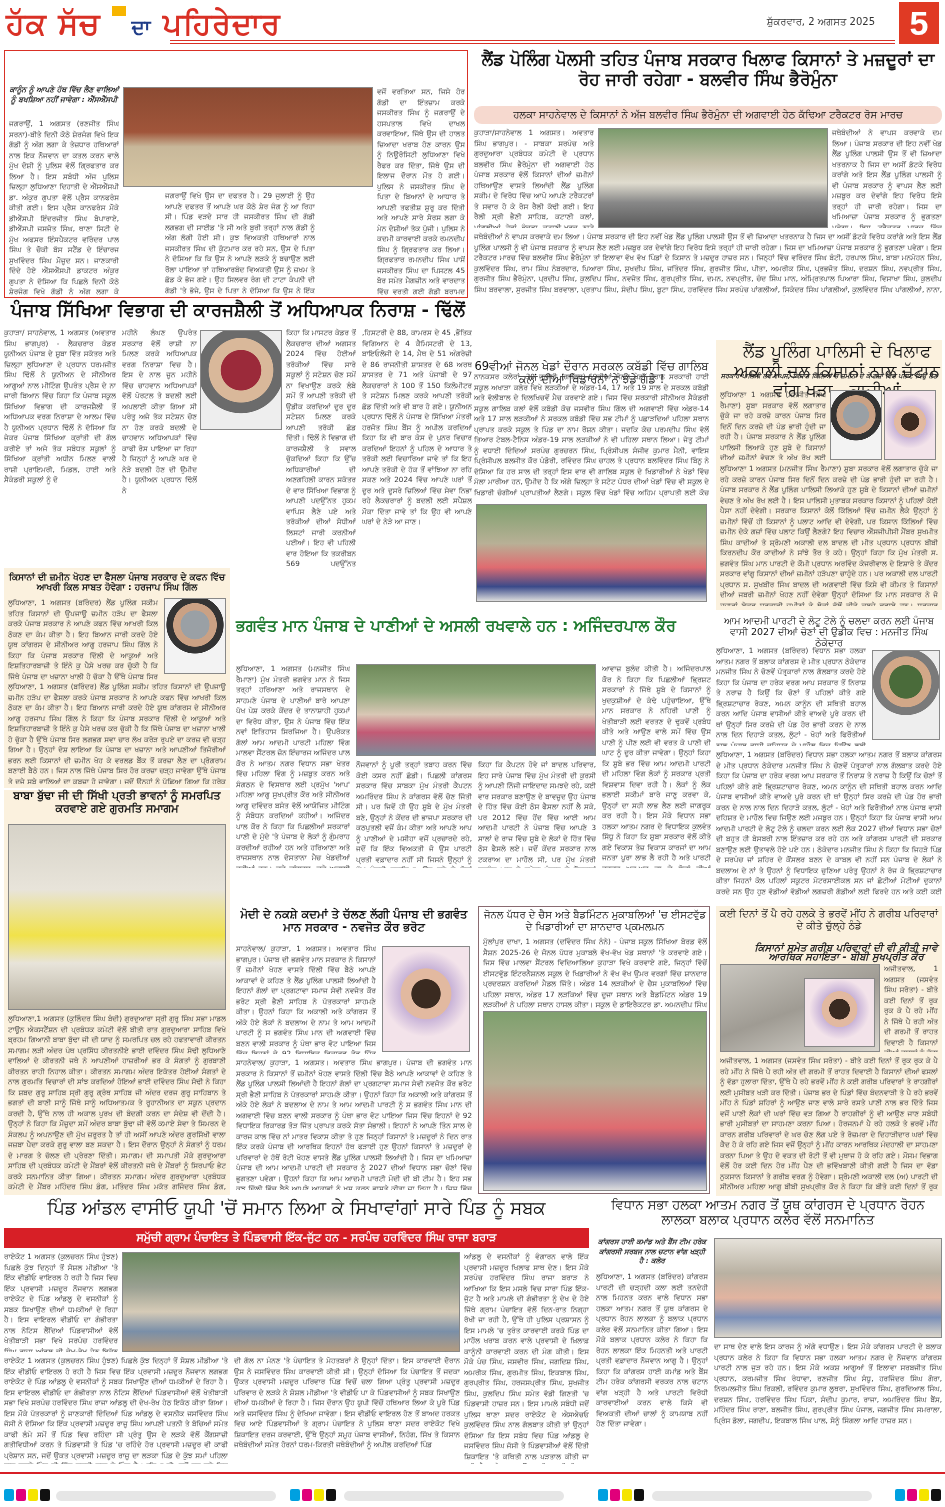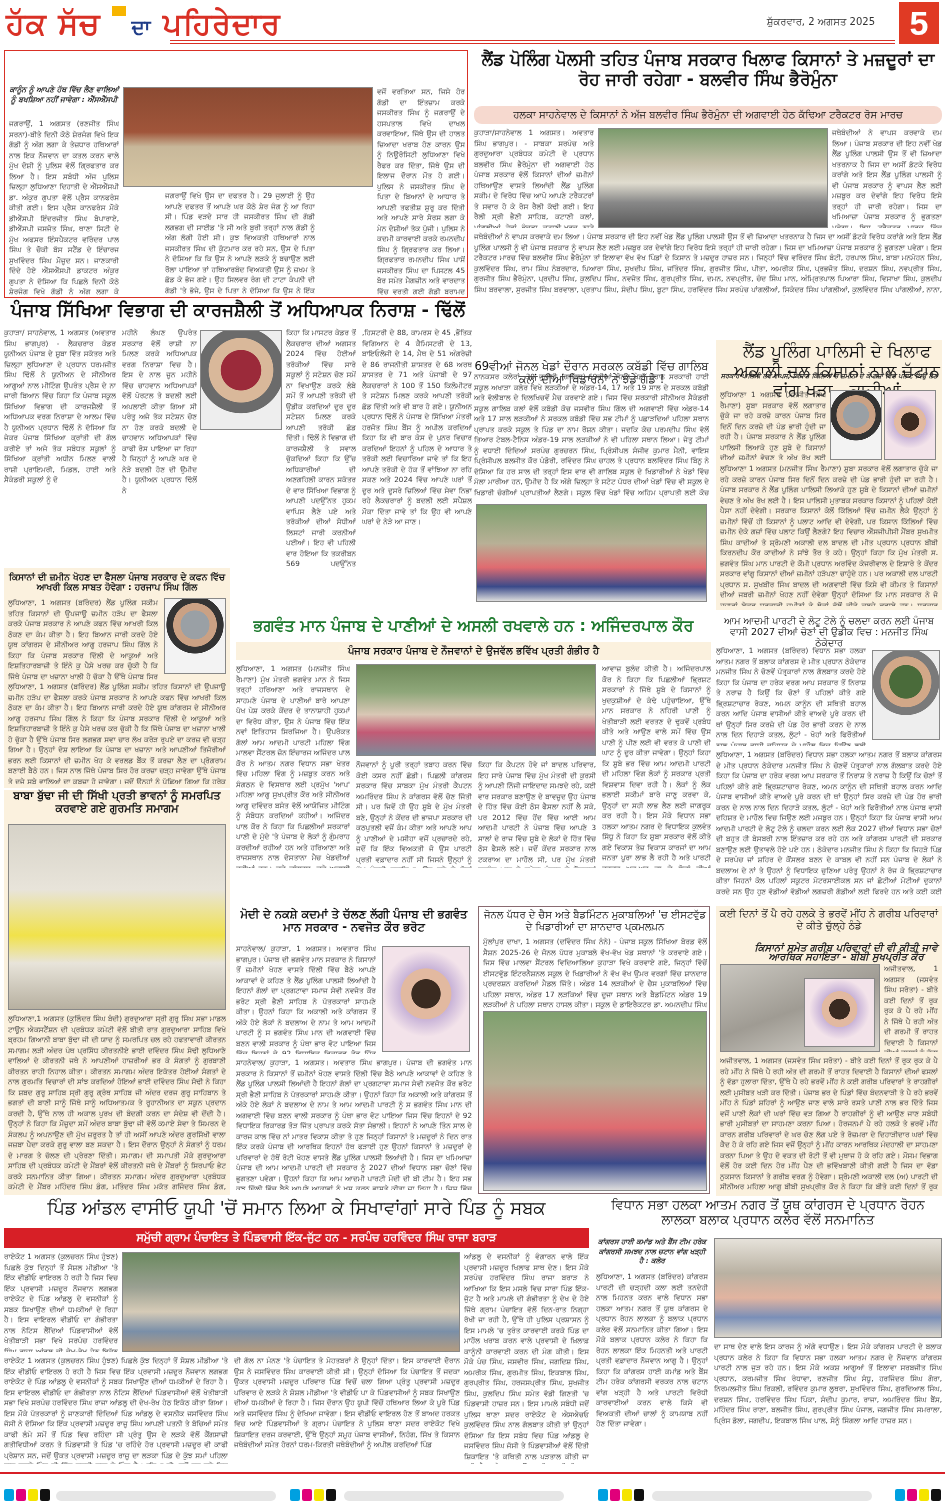--- a/index.html
+++ b/index.html
@@ -99,22 +99,21 @@
   <div class="body-text" style="position:absolute; left:4px; top:114px; width:218px; height:102px;">ਲੁਧਿਆਣਾ, 1 ਅਗਸਤ (ਬਰਿੰਦਰ) ਲੈਂਡ ਪੂਲਿੰਗ ਸਕੀਮ ਤਹਿਤ ਕਿਸਾਨਾਂ ਦੀ ਉਪਜਾਊ ਜ਼ਮੀਨ ਹੜੱਪ ਦਾ ਫੈਸਲਾ ਕਰਕੇ ਪੰਜਾਬ ਸਰਕਾਰ ਨੇ ਆਪਣੇ ਕਫਨ ਵਿੱਚ ਆਖਰੀ ਕਿਲ ਠੋਕਣ ਦਾ ਕੰਮ ਕੀਤਾ ਹੈ। ਇਹ ਬਿਆਨ ਜਾਰੀ ਕਰਦੇ ਹੋਏ ਯੂਥ ਕਾਂਗਰਸ ਦੇ ਸੀਨੀਅਰ ਆਗੂ ਹਰਜਾਪ ਸਿੰਘ ਗਿੱਲ ਨੇ ਕਿਹਾ ਕਿ ਪੰਜਾਬ ਸਰਕਾਰ ਦਿੱਲੀ ਦੇ ਆਕੂਆਂ ਅਤੇ ਇਸ਼ਤਿਹਾਰਬਾਜ਼ੀ ਤੇ ਇੰਨੇ ਕੁ ਪੈਸੇ ਖਰਚ ਕਰ ਚੁੱਕੀ ਹੈ ਕਿ ਜਿੱਥੇ ਪੰਜਾਬ ਦਾ ਖਜ਼ਾਨਾ ਖਾਲੀ ਹੋ ਚੁੱਕਾ ਹੈ ਉੱਥੇ ਪੰਜਾਬ ਸਿਰ ਲਗਭਗ ਸਵਾ ਚਾਰ ਲੱਖ ਕਰੋੜ ਰੁਪਏ ਦਾ ਕਰਜ਼ ਵੀ ਚੜ੍ਹ ਗਿਆ ਹੈ। ਉਨ੍ਹਾਂ ਦੋਸ਼ ਲਾਇਆ ਕਿ ਪੰਜਾਬ ਦਾ ਖਜ਼ਾਨਾ ਅਤੇ ਆਪਣੀਆਂ ਤਿਜੋਰੀਆਂ ਭਰਨ ਲਈ ਕਿਸਾਨਾਂ ਦੀ ਜ਼ਮੀਨ ਖੋਹ ਕੇ ਵਰਲਡ ਬੈਂਕ ਤੋਂ ਕਰਜ਼ਾ ਲੈਣ ਦਾ ਪ੍ਰੋਗਰਾਮ ਬਣਾਈ ਬੈਠੇ ਹਨ। ਜਿਸ ਨਾਲ ਜਿੱਥੇ ਪੰਜਾਬ ਸਿਰ ਹੋਰ ਕਰਜ਼ਾ ਚੜ੍ਹ ਜਾਵੇਗਾ ਉੱਥੇ ਪੰਜਾਬ ਤੇ ਦੂਜੇ ਸੂਬੇ ਵਾਲਿਆਂ ਦਾ ਕਬਜ਼ਾ ਹੋ ਜਾਵੇਗਾ। ਜਦੋਂ ਉਨ੍ਹਾਂ ਨੂੰ ਪੁੱਛਿਆ ਗਿਆ ਕਿ ਹਰੇਕ ਕਿਲੇ ਮਗਰ 1000 ਗਜ਼ ਦਾ ਰਿਹਾਇਸ਼ੀ ਪਲਾਟ ਅਤੇ 200 ਗਜ਼ ਦਾ ਵਪਾਰਕ ਪਲਾਟ ਦਿੱਤਾ ਜਾ ਰਿਹਾ ਹੈ ਤਾਂ ਉਨ੍ਹਾਂ ਕਿਹਾ ਕਿ ਪਿੰਡਾਂ ਵਿਚ ਕਿਸਾਨਾਂ ਦੀਆਂ ਕਿਲੇ ਦੇ ਕਿੰਨੇ ਵਿਚ ਕੋਠੀਆਂ ਹਨ ਜਿਸ ਵਿਚ ਉਨ੍ਹਾਂ ਨੇ ਕਿਸਾਨੀ ਦਾ ਸੰਦ ਵੀ ਰੱਖਿਆ ਹੋਇਆ ਹੈ ਉਸ ਦਾ ਕੀ ਕਟਾਲਾ ਨਾਲ ਕਿਵੇਂ ਸਰੇਗਾ। ਹਰਜਾਪ ਸਿੰਘ ਗਿੱਲ ਨੇ ਹੋਰ ਕਿਹਾ ਕਿ ਜੇਕਰ ਕਿਸਾਨਾਂ ਤੋਂ ਖੇਤੀ ਦਾ ਰੁਜ਼ਗਾਰ ਹੀ ਖੋਹ ਲਿਆ ਤਾਂ ਫਿਰ ਕਿਸਾਨ ਕਰੇਗਾ ਕੀ? ਉਨ੍ਹਾਂ ਪੰਜਾਬ ਸਰਕਾਰ ਨੂੰ ਚੇਤਾਵਨੀ ਦਿੰਦੇ ਹੋਏ ਕਿਹਾ ਕਿ ਕਿਸਾਨ ਆਪਣੀ ਇਕ ਇੰਚ ਜ਼ਮੀਨ ਲਈ ਮਰਨ ਮਾਰਨ ਨੂੰ ਤਿਆਰ ਹੋ ਜਾਂਦਾ ਹੈ, ਇਸ ਲਈ ਕਿਸਾਨ ਦੀ ਜ਼ਮੀਨ ਵਿੱਚ ਸਿਰ ਸਮਝ ਕੇ ਪੈਰ ਪਾਇਓ। ਉਨ੍ਹਾਂ ਕਿਹਾ ਕਿ ਕਿਸਾਨਾਂ ਨੇ ਤਾਂ ਕੇਂਦਰ ਸਰਕਾਰ ਨੂੰ ਗੋਡੇ ਟੇਕਣ ਲਈ ਮਜਬੂਰ ਕਰ ਦਿੱਤਾ ਸੀ, ਸੂਬਾ ਸਰਕਾਰ ਤਾਂ ਚੀਜ਼ ਹੀ ਕੀ ਹੈ।</div>
 </div>
 
 <div class="abs cream" style="left:4px; top:790px; width:226px; height:405px;">
   <div class="h-black" style="position:absolute; left:2px; top:0; width:222px; font-size:11px; text-align:center;">ਬਾਬਾ ਬੁੱਢਾ ਜੀ ਦੀ ਸਿੱਖੀ ਪ੍ਰਤੀ ਭਾਵਨਾਂ ਨੂੰ ਸਮਰਪਿਤ ਕਰਵਾਏ ਗਏ ਗੁਰਮਤਿ ਸਮਾਗਮ</div>
   <div class="photo photo-gurmat" style="position:absolute; left:4px; top:34px; width:218px; height:186px;"></div>
   <div class="body-text" style="position:absolute; left:4px; top:224px; width:218px; height:178px;">ਲੁਧਿਆਣਾ,1 ਅਗਸਤ (ਕੁਲਿੰਦਰ ਸਿੰਘ ਬੰਦੀ) ਗੁਰਦੁਆਰਾ ਸ੍ਰੀ ਗੁਰੂ ਸਿੰਘ ਸਭਾ ਮਾਡਲ ਟਾਊਨ ਐਕਸਟੈਂਸ਼ਨ ਦੀ ਪ੍ਰਬੰਧਕ ਕਮੇਟੀ ਵੱਲੋਂ ਬੀਤੀ ਰਾਤ ਗੁਰਦੁਆਰਾ ਸਾਹਿਬ ਵਿਖੇ ਬ੍ਰਹਮ ਗਿਆਨੀ ਬਾਬਾ ਬੁੱਢਾ ਜੀ ਦੀ ਯਾਦ ਨੂੰ ਸਮਰਪਿਤ ਚਲ ਰਹੇ ਹਫਤਾਵਾਰੀ ਕੀਰਤਨ ਸਮਾਗਮ ਲੜੀ ਅੰਦਰ ਪੰਥ ਪ੍ਰਸਿੱਧ ਕੀਰਤਨੀਏ ਭਾਈ ਦਵਿੰਦਰ ਸਿੰਘ ਸੋਢੀ ਲੁਧਿਆਣੇ ਵਾਲਿਆਂ ਦੇ ਕੀਰਤਨੀ ਜਥੇ ਨੇ ਆਪਣੀਆਂ ਹਾਜ਼ਰੀਆਂ ਭਰ ਕੇ ਸੰਗਤਾਂ ਨੂੰ ਗੁਰਬਾਣੀ ਕੀਰਤਨ ਰਾਹੀ ਨਿਹਾਲ ਕੀਤਾ। ਕੀਰਤਨ ਸਮਾਗਮ ਅੰਦਰ ਇਕੱਤਰ ਹੋਈਆਂ ਸੰਗਤਾਂ ਦੇ ਨਾਲ ਗੁਰਮਤਿ ਵਿਚਾਰਾਂ ਦੀ ਸਾਂਝ ਕਰਦਿਆਂ ਹੋਇਆਂ ਭਾਈ ਦਵਿੰਦਰ ਸਿੰਘ ਸੋਢੀ ਨੇ ਕਿਹਾ ਕਿ ਸ਼ਬਦ ਗੁਰੂ ਸਾਹਿਬ ਸ੍ਰੀ ਗੁਰੂ ਗ੍ਰੰਥ ਸਾਹਿਬ ਜੀ ਅੰਦਰ ਦਰਜ ਗੁਰੂ ਸਾਹਿਬਾਨ ਤੇ ਭਗਤਾਂ ਦੀ ਬਾਣੀ ਸਾਨੂੰ ਜਿੱਥੇ ਸਾਨੂੰ ਅਧਿਆਤਮਕ ਤੇ ਰੂਹਾਨੀਅਤ ਦਾ ਸਕੂਨ ਪ੍ਰਦਾਨ ਕਰਦੀ ਹੈ, ਉੱਥੇ ਨਾਲ ਹੀ ਅਕਾਲ ਪੁਰਖ ਦੀ ਬੰਦਗੀ ਕਰਨ ਦਾ ਸੰਦੇਸ਼ ਵੀ ਦੇਂਦੀ ਹੈ। ਉਨ੍ਹਾਂ ਨੇ ਕਿਹਾ ਕਿ ਮੌਜੂਦਾ ਸਮੇਂ ਅੰਦਰ ਬਾਬਾ ਬੁੱਢਾ ਜੀ ਵੱਲੋਂ ਕਮਾਏ ਸੇਵਾ ਤੇ ਸਿਮਰਨ ਦੇ ਸੰਕਲਪ ਨੂੰ ਅਪਨਾਉਣ ਦੀ ਮੁੱਖ ਜ਼ਰੂਰਤ ਹੈ ਤਾਂ ਹੀ ਅਸੀਂ ਆਪਣੇ ਅੰਦਰ ਗੁਰਸਿੱਖੀ ਵਾਲਾ ਜਜ਼ਬਾ ਪੈਦਾ ਕਰਕੇ ਗੁਰੂ ਵਾਲਾ ਬਣ ਸਕਦਾ ਹੈ। ਇਸ ਦੌਰਾਨ ਉਨ੍ਹਾਂ ਨੇ ਸੰਗਤਾਂ ਨੂੰ ਧਰਮ ਦੇ ਮਾਰਗ ਤੇ ਚੱਲਣ ਦੀ ਪ੍ਰੇਰਣਾ ਦਿੱਤੀ। ਸਮਾਗਮ ਦੀ ਸਮਾਪਤੀ ਮੌਕੇ ਗੁਰਦੁਆਰਾ ਸਾਹਿਬ ਦੀ ਪ੍ਰਬੰਧਕ ਕਮੇਟੀ ਦੇ ਮੈਂਬਰਾਂ ਵੱਲੋਂ ਕੀਰਤਨੀ ਜਥੇ ਦੇ ਮੈਂਬਰਾਂ ਨੂੰ ਸਿਰਪਾਓ ਭੇਟ ਕਰਕੇ ਸਨਮਾਨਿਤ ਕੀਤਾ ਗਿਆ। ਕੀਰਤਨ ਸਮਾਗਮ ਅੰਦਰ ਗੁਰਦੁਆਰਾ ਪ੍ਰਬੰਧਕ ਕਮੇਟੀ ਦੇ ਮੈਂਬਰ ਮਹਿੰਦਰ ਸਿੰਘ ਡੰਗ, ਮਤਿੰਦਰ ਸਿੰਘ ਮਕੱਤ ਗਜਿੰਦਰ ਸਿੰਘ ਡੰਗ, ਬਲਬੀਰ ਸਿੰਘ ਭਾਟੀਆ, ਹਰਪਾਲ ਸਿੰਘ ਖਾਲਸਾ, ਹਰਮੀਤ ਸਿੰਘ ਡੰਗ, ਕੁਲਦੀਪ ਸਿੰਘ ਡੀਮਾਣਟੇ, ਨਰਿੰਦਰਪਾਲ ਸਿੰਘ ਕਧੂਰੀਆ, ਕੁਲਵਿੰਦਰ ਸਿੰਘ ਕੱਕਰੀ, ਭੁਪਿੰਦਰ ਸਿੰਘ ਜੁਨੇਜਾ, ਹਰਿੰਦਰਪਾਲ ਸਿੰਘ ਕੁਟੀਆਲੀ, ਅਵਤਾਰ ਸਿੰਘ ਬੀ.ਕੇ, ਅਵਤਾਰ ਸਿੰਘ ਮਿੱਡਾ, ਮਨਮੋਹਨ ਸਿੰਘ ਵਿਰਕ ਤੌਰ ਹਾਜ਼ਰ ਸਨ।</div>
 </div>
 
 <div class="abs" style="left:236px; top:616px; width:475px; height:255px;">
-  <div class="h-green" style="position:absolute; left:0; top:0; width:475px; font-size:16px; text-align:center;">ਭਗਵੰਤ ਮਾਨ ਪੰਜਾਬ ਦੇ ਪਾਣੀਆਂ ਦੇ ਅਸਲੀ ਰਖਵਾਲੇ ਹਨ : ਅਜਿੰਦਰਪਾਲ ਕੌਰ</div>
-  <div style="position:absolute; left:0; top:26px; width:475px; height:18px; background:#fbf1de; font-size:10px; text-align:center; line-height:18px; font-weight:bold; color:#111;">ਪੰਜਾਬ ਸਰਕਾਰ ਪੰਜਾਬ ਦੇ ਨੌਜਵਾਨਾਂ ਦੇ ਉਜਵੱਲ ਭਵਿੱਖ ਪ੍ਰਤੀ ਗੰਭੀਰ ਹੈ</div>
+  <div class="h-green" style="position:absolute; left:0; top:0; width:475px; font-size:16px; text-align:left;">ਭਗਵੰਤ ਮਾਨ ਪੰਜਾਬ ਦੇ ਪਾਣੀਆਂ ਦੇ ਅਸਲੀ ਰਖਵਾਲੇ ਹਨ : ਅਜਿੰਦਰਪਾਲ ਕੌਰ</div>
   <div class="body-text" style="position:absolute; left:0; top:48px; width:114px; height:204px;">ਲੁਧਿਆਣਾ, 1 ਅਗਸਤ (ਮਨਜੀਤ ਸਿੰਘ ਰੈਮਾਣਾ) ਮੁੱਖ ਮੰਤਰੀ ਭਗਵੰਤ ਮਾਨ ਨੇ ਜਿਸ ਤਰ੍ਹਾਂ ਹਰਿਆਣਾ ਅਤੇ ਰਾਜਸਥਾਨ ਦੇ ਸਾਹਮਣੇ ਪੰਜਾਬ ਦੇ ਪਾਣੀਆਂ ਬਾਰੇ ਆਪਣਾ ਪੱਖ ਪੇਸ਼ ਕਰਕੇ ਕੇਂਦਰ ਦੇ ਤਾਨਾਸ਼ਾਹੀ ਹੁਕਮਾਂ ਦਾ ਵਿਰੋਧ ਕੀਤਾ, ਉਸ ਨੇ ਪੰਜਾਬ ਵਿੱਚ ਇੱਕ ਨਵਾਂ ਇਤਿਹਾਸ ਸਿਰਜਿਆ ਹੈ। ਉਪਰੋਕਤ ਗੱਲਾਂ ਆਮ ਆਦਮੀ ਪਾਰਟੀ ਮਹਿਲਾ ਵਿੰਗ ਮਾਲਵਾ ਸੈਂਟਰਲ ਜ਼ੋਨ ਇੰਚਾਰਜ ਅਜਿੰਦਰ ਪਾਲ ਕੌਰ ਨੇ ਆਤਮ ਨਗਰ ਵਿਧਾਨ ਸਭਾ ਖੇਤਰ ਵਿੱਚ ਮਹਿਲਾ ਵਿੰਗ ਨੂੰ ਮਜ਼ਬੂਤ ਕਰਨ ਅਤੇ ਸੰਗਠਨ ਦੇ ਵਿਸਥਾਰ ਲਈ ਪ੍ਰਮੁੱਖ 'ਆਪ' ਮਹਿਲਾ ਆਗੂ ਸੁਖਪ੍ਰੀਤ ਕੌਰ ਅਤੇ ਸੀਨੀਅਰ ਆਗੂ ਦਵਿੰਦਰ ਬਸੰਤ ਵੱਲੋਂ ਆਯੋਜਿਤ ਮੀਟਿੰਗ ਨੂੰ ਸੰਬੋਧਨ ਕਰਦਿਆਂ ਕਹੀਆਂ। ਅਜਿੰਦਰ ਪਾਲ ਕੌਰ ਨੇ ਕਿਹਾ ਕਿ ਪਿਛਲੀਆਂ ਸਰਕਾਰਾਂ ਪਾਣੀ ਦੇ ਮੁੱਦੇ 'ਤੇ ਪੰਜਾਬ ਦੇ ਲੋਕਾਂ ਨੂੰ ਗੁੰਮਰਾਹ ਕਰਦੀਆਂ ਰਹੀਆਂ ਹਨ ਅਤੇ ਹਰਿਆਣਾ ਅਤੇ ਰਾਜਸਥਾਨ ਨਾਲ ਦੋਸਤਾਨਾ ਮੈਚ ਖੇਡਦੀਆਂ ਰਹੀਆਂ ਹਨ। ਕਦੇ ਕਾਂਗਰਸ, ਕਦੇ ਅਕਾਲੀ ਦਲ, ਕਦੇ ਭਾਜਪਾ ਸਰਕਾਰ ਨੇ ਇਨ੍ਹਾਂ ਰਾਜਾ ਵਿੱਚ ਵੋਟ ਬੈਂਕ ਦੀ ਰਾਜਨੀਤੀ ਕੀਤੀ ਅਤੇ ਪੰਜਾਬ ਦੇ ਕਿਸਾਨਾਂ ਅਤੇ</div>
   <div class="photo photo-group" style="position:absolute; left:120px; top:48px; width:240px; height:92px;"></div>
   <div class="body-text" style="position:absolute; left:120px; top:144px; width:116px; height:108px;">ਨੌਜਵਾਨਾਂ ਨੂੰ ਪੂਰੀ ਤਰ੍ਹਾਂ ਤਬਾਹ ਕਰਨ ਵਿੱਚ ਕੋਈ ਕਸਰ ਨਹੀਂ ਛੱਡੀ। ਪਿਛਲੀ ਕਾਂਗਰਸ ਸਰਕਾਰ ਵਿੱਚ ਸਾਬਕਾ ਮੁੱਖ ਮੰਤਰੀ ਕੈਪਟਨ ਅਮਰਿੰਦਰ ਸਿੰਘ ਨੇ ਕਾਂਗਰਸ ਵੱਲੋਂ ਚੋਣ ਜਿੱਤੀ ਸੀ। ਪਰ ਜਿਵੇਂ ਹੀ ਉਹ ਸੂਬੇ ਦੇ ਮੁੱਖ ਮੰਤਰੀ ਬਣੇ, ਉਨ੍ਹਾਂ ਨੇ ਕੇਂਦਰ ਦੀ ਭਾਜਪਾ ਸਰਕਾਰ ਦੀ ਕਠਪੁਤਲੀ ਵਜੋਂ ਕੰਮ ਕੀਤਾ ਅਤੇ ਆਪਣੇ ਆਪ ਨੂੰ ਪਾਣੀਆਂ ਦੇ ਮਸੀਹਾ ਵਜੋਂ ਪ੍ਰਚਾਰਦੇ ਰਹੇ, ਜਦੋਂ ਕਿ ਇੱਕ ਵਿਅਕਤੀ ਜੋ ਉਸ ਪਾਰਟੀ ਪ੍ਰਤੀ ਵਫ਼ਾਦਾਰ ਨਹੀਂ ਸੀ ਜਿਸਨੇ ਉਨ੍ਹਾਂ ਨੂੰ ਮੁੱਖ ਮੰਤਰੀ ਬਣਾਇਆ, ਉਹ ਸੂਬੇ ਦੇ ਲੋਕਾਂ ਪ੍ਰਤੀ ਕਿਵੇਂ ਵਫ਼ਾਦਾਰ ਹੋ ਸਕਦਾ ਹੈ। ਅਜਿੰਦਰਪਾਲ ਕੌਰ ਨੇ</div>
   <div class="body-text" style="position:absolute; left:242px; top:144px; width:118px; height:108px;">ਕਿਹਾ ਕਿ ਕੈਪਟਨ ਹੋਵੇ ਜਾਂ ਬਾਦਲ ਪਰਿਵਾਰ, ਇਹ ਸਾਰੇ ਪੰਜਾਬ ਵਿੱਚ ਮੁੱਖ ਮੰਤਰੀ ਦੀ ਕੁਰਸੀ ਨੂੰ ਆਪਣੀ ਨਿੱਜੀ ਜਾਇਦਾਦ ਸਮਝਦੇ ਰਹੇ, ਕਈ ਵਾਰ ਸਰਕਾਰ ਬਣਾਉਣ ਦੇ ਬਾਵਜੂਦ ਉਹ ਪੰਜਾਬ ਦੇ ਹਿੱਤ ਵਿੱਚ ਕੋਈ ਠੋਸ ਫੈਸਲਾ ਨਹੀਂ ਲੈ ਸਕੇ, ਪਰ 2012 ਵਿੱਚ ਹੋਂਦ ਵਿੱਚ ਆਈ ਆਮ ਆਦਮੀ ਪਾਰਟੀ ਨੇ ਪੰਜਾਬ ਵਿੱਚ ਆਪਣੇ 3 ਸਾਲਾਂ ਦੇ ਰਾਜ ਵਿੱਚ ਸੂਬੇ ਦੇ ਲੋਕਾਂ ਦੇ ਹਿੱਤ ਵਿੱਚ ਠੋਸ ਫੈਸਲੇ ਲਏ। ਜਦੋਂ ਕੇਂਦਰ ਸਰਕਾਰ ਨਾਲ ਟਕਰਾਅ ਦਾ ਮਾਹੌਲ ਸੀ, ਪਰ ਮੁੱਖ ਮੰਤਰੀ ਭਗਵੰਤ ਮਾਨ ਨੇ ਹਮੇਸ਼ਾ ਪੰਜਾਬ ਦੇ ਨੌਜਵਾਨਾਂ ਅਤੇ ਕਿਸਾਨਾਂ ਨੂੰ ਬਚਾਉਣ ਲਈ ਆਪਣੀ</div>
   <div class="body-text" style="position:absolute; left:366px; top:48px; width:109px; height:204px;">ਆਵਾਜ਼ ਬੁਲੰਦ ਕੀਤੀ ਹੈ। ਅਜਿੰਦਰਪਾਲ ਕੌਰ ਨੇ ਕਿਹਾ ਕਿ ਪਿਛਲੀਆਂ ਭ੍ਰਿਸ਼ਟ ਸਰਕਾਰਾਂ ਨੇ ਜਿੱਥੇ ਸੂਬੇ ਦੇ ਕਿਸਾਨਾਂ ਨੂੰ ਖੁਦਕੁਸ਼ੀਆਂ ਦੇ ਕੰਢੇ ਪਹੁੰਚਾਇਆ, ਉੱਥੇ ਮਾਨ ਸਰਕਾਰ ਨੇ ਨਹਿਰੀ ਪਾਣੀ ਨੂੰ ਖੇਤੀਬਾੜੀ ਲਈ ਵਰਤਣ ਦੇ ਢੁਕਵੇਂ ਪ੍ਰਬੰਧ ਕੀਤੇ ਅਤੇ ਆਉਣ ਵਾਲੇ ਸਮੇਂ ਵਿੱਚ ਉਸ ਪਾਣੀ ਨੂੰ ਪੀਣ ਲਈ ਵੀ ਵਰਤ ਕੇ ਪਾਣੀ ਦੀ ਘਾਟ ਨੂੰ ਦੂਰ ਕੀਤਾ ਜਾਵੇਗਾ। ਉਨ੍ਹਾਂ ਕਿਹਾ ਕਿ ਸੂਬੇ ਭਰ ਵਿੱਚ ਆਮ ਆਦਮੀ ਪਾਰਟੀ ਦੀ ਮਹਿਲਾ ਵਿੰਗ ਲੋਕਾਂ ਨੂੰ ਸਰਕਾਰ ਪ੍ਰਤੀ ਵਿਸ਼ਵਾਸ ਦਿਵਾ ਰਹੀ ਹੈ। ਲੋਕਾਂ ਨੂੰ ਲੋਕ ਭਲਾਈ ਸਕੀਮਾਂ ਬਾਰੇ ਜਾਣੂ ਕਰਵਾ ਕੇ, ਉਨ੍ਹਾਂ ਦਾ ਸਹੀ ਲਾਭ ਲੈਣ ਲਈ ਜਾਗਰੂਕ ਕਰ ਰਹੀ ਹੈ। ਇਸ ਮੌਕੇ ਵਿਧਾਨ ਸਭਾ ਹਲਕਾ ਆਤਮ ਨਗਰ ਦੇ ਵਿਧਾਇਕ ਕੁਲਵੰਤ ਸਿੱਧੂ ਨੇ ਕਿਹਾ ਕਿ ਸੂਬਾ ਸਰਕਾਰ ਵੱਲੋਂ ਕੀਤੇ ਗਏ ਵਿਕਾਸ ਤੇਜ਼ ਵਿਕਾਸ ਕਾਰਜਾਂ ਦਾ ਆਮ ਜਨਤਾ ਪੂਰਾ ਲਾਭ ਲੈ ਰਹੀ ਹੈ ਅਤੇ ਪਾਰਟੀ ਵਰਕਰ ਘਰ-ਘਰ ਜਾ ਕੇ ਲੋਕਾਂ ਦੀਆਂ ਸਮੱਸਿਆਵਾਂ ਦੇ ਹੱਲ ਲਈ ਸਖ਼ਤ ਮਿਹਨਤ ਕਰ ਰਹੇ ਹਨ।</div>
 </div>
 
 <div class="abs" style="left:716px; top:612px; width:226px; height:290px;">
   <div class="h-black" style="position:absolute; left:0; top:4px; width:226px; font-size:9.5px; text-align:center; font-weight:normal;">ਆਮ ਆਦਮੀ ਪਾਰਟੀ ਦੇ ਲੋਟੂ ਟੋਲੇ ਨੂੰ ਚਲਦਾ ਕਰਨ ਲਈ ਪੰਜਾਬ ਵਾਸੀ 2027 ਦੀਆਂ ਚੋਣਾਂ ਦੀ ਉਡੀਕ ਵਿਚ : ਮਨਜੀਤ ਸਿੰਘ ਠੇਕੇਦਾਰ</div>
   <div class="body-text" style="position:absolute; left:0; top:34px; width:150px; height:100px;">ਲੁਧਿਆਣਾ, 1 ਅਗਸਤ (ਬਰਿੰਦਰ) ਵਿਧਾਨ ਸਭਾ ਹਲਕਾ ਆਤਮ ਨਗਰ ਤੋਂ ਬਲਾਕ ਕਾਂਗਰਸ ਦੇ ਮੀਤ ਪ੍ਰਧਾਨ ਠੇਕੇਦਾਰ ਮਨਜੀਤ ਸਿੰਘ ਨੇ ਚੋਣਵੇਂ ਪੱਤਰ੍ਕਾਰਾਂ ਨਾਲ ਗੱਲਬਾਤ ਕਰਦੇ ਹੋਏ ਕਿਹਾ ਕਿ ਪੰਜਾਬ ਦਾ ਹਰੇਕ ਵਰਗ ਆਪ ਸਰਕਾਰ ਤੋਂ ਨਿਰਾਸ਼ ਤੇ ਨਰਾਜ਼ ਹੈ ਕਿਉਂ ਕਿ ਚੋਣਾਂ ਤੋਂ ਪਹਿਲਾਂ ਕੀਤੇ ਗਏ ਭ੍ਰਿਸ਼ਟਾਚਾਰ ਰੋਕਣ, ਅਮਨ ਕਾਨੂੰਨ ਦੀ ਸਥਿਤੀ ਬਹਾਲ ਕਰਨ ਆਦਿ ਪੰਜਾਬ ਵਾਸੀਆਂ ਕੀਤੇ ਵਾਅਦੇ ਪੂਰੇ ਕਰਨ ਦੀ ਥਾਂ ਉਨ੍ਹਾਂ ਸਿਰ ਕਰਜ਼ੇ ਦੀ ਪੰਡ ਹੋਰ ਭਾਰੀ ਕਰਨ ਦੇ ਨਾਲ ਨਾਲ ਦਿਨ ਦਿਹਾੜੇ ਕਤਲ, ਲੁੱਟਾਂ - ਖੋਹਾਂ ਅਤੇ ਫਿਰੌਤੀਆਂ ਨਾਲ ਪੰਜਾਬ ਵਾਸੀ ਦਹਿਸ਼ਤ ਦੇ ਮਾਹੌਲ ਵਿਚ ਜਿਉਣ ਲਈ ਮਜਬੂਰ ਹਨ। ਉਨ੍ਹਾਂ ਕਿਹਾ ਕਿ ਪੰਜਾਬ ਵਾਸੀ ਆਮ ਆਦਮੀ ਪਾਰਟੀ ਦੇ ਲੋਟੂ ਟੋਲੇ ਨੂੰ ਚਲਦਾ ਕਰਨ ਲਈ ਲੋਕ 2027 ਦੀਆਂ ਵਿਧਾਨ ਸਭਾ ਚੋਣਾਂ ਦੀ ਬਹੁਤ ਹੀ ਬੇਸਬਰੀ ਨਾਲ ਇੰਤਜ਼ਾਰ ਕਰ ਰਹੇ ਹਨ ਅਤੇ ਕਾਂਗਰਸ ਪਾਰਟੀ ਦੀ ਸਰਕਾਰ ਬਣਾਉਣ ਲਈ ਉਤਾਵਲੇ ਹੋਏ ਪਏ ਹਨ। ਠੇਕੇਦਾਰ ਮਨਜੀਤ ਸਿੰਘ ਨੇ ਕਿਹਾ ਕਿ ਜਿਹੜੇ ਪਿੰਡ ਦੇ ਸਰਪੰਚ ਜਾਂ ਸ਼ਹਿਰ ਦੇ ਕੌਂਸਲਰ ਬਣਨ ਦੇ ਕਾਬਲ ਵੀ ਨਹੀਂ ਸਨ ਪੰਜਾਬ ਦੇ ਲੋਕਾਂ ਨੇ ਬਦਲਾਅ ਦੇ ਨਾਂ ਤੇ ਉਹਨਾਂ ਨੂੰ ਵਿਧਾਇਕ ਚੁਣਿਆ ਪਰੰਤੂ ਉਹਨਾਂ ਨੇ ਰੱਜ ਕੇ ਭ੍ਰਿਸ਼ਟਾਚਾਰ ਕੀਤਾ ਜਿਹਨਾਂ ਕੋਲ ਪਹਿਲਾਂ ਸਕੂਟਰ ਮੋਟਰਸਾਈਕਲ ਸਨ ਜਾਂ ਛੋਟੀਆਂ ਮੋਟੀਆਂ ਦੁਕਾਨਾਂ ਕਰਦੇ ਸਨ ਉਹ ਹੁਣ ਵੱਡੀਆਂ ਵੱਡੀਆਂ ਲਗਜ਼ਰੀ ਗੱਡੀਆਂ ਲਈ ਫਿਰਦੇ ਹਨ ਅਤੇ ਕਈ ਕਈ ਜ਼ਿਲਿਆਂ ਵਿੱਚ ਕੋਠੀਆਂ ਬਣਾ ਰਹੇ ਹਨ। ਉਹਨਾਂ ਕਿਹਾ ਕਿ ਕਾਂਗਰਸ ਪਾਰਟੀ ਦੀ ਸਰਕਾਰ ਆਉਣ ਤੇ ਆਪ ਆਗੂਆਂ ਕੋਲੋਂ ਇੱਕ ਇੱਕ ਪਾਈ ਦਾ ਹਿਸਾਬ ਲਿਆ ਜਾਵੇਗਾ। ਠੇਕੇਦਾਰ ਮਨਜੀਤ ਸਿੰਘ ਨੇ ਵਿਸ਼ਵਾਸ ਨਾਲ ਕਿਹਾ ਕਿ ਲੁਧਿਆਣਾ ਸ਼ਹਿਰ ਦੀਆਂ ਸਾਰੀਆਂ ਸੀਟਾਂ ਤੇ ਕਾਂਗਰਸੀ ਉਮੀਦਵਾਰ ਭਾਰੀ ਬਹੁਮਤ ਨਾਲ ਜਿੱਤ ਪ੍ਰਾਪਤ ਕਰਨਗੇ ਜੋ ਕਿ ਪਾਰਦਰਸ਼ੀ ਢੰਗ ਨਾਲ ਆਪਣੇ ਸ਼ਹਿਰ ਅਤੇ ਸੂਬੇ ਦਾ ਵਿਕਾਸ ਕਰਵਾਉਣ ਲਈ ਵਚਨਬੱਧ ਹੋਣਗੇ।</div>
@@ -150,21 +149,21 @@
   <div class="red-band" style="position:absolute; left:0; top:30px; width:585px; height:20px; font-size:11px; line-height:20px;">ਸਮੁੱਚੀ ਗ੍ਰਾਮ ਪੰਚਾਇਤ ਤੇ ਪਿੰਡਵਾਸੀ ਇੱਕ-ਜੁੱਟ ਹਨ - ਸਰਪੰਚ ਹਰਵਿੰਦਰ ਸਿੰਘ ਰਾਜਾ ਬਰਾੜ</div>
   <div class="body-text" style="position:absolute; left:0; top:54px; width:114px; height:100px;">ਰਾਏਕੋਟ 1 ਅਗਸਤ (ਕੁਲਚਰਨ ਸਿੰਘ ਹੁੰਝਣ) ਪਿਛਲੇ ਕੁੱਝ ਦਿਨ੍ਹਾਂ ਤੋਂ ਸੋਸ਼ਲ ਮੀਡੀਆ 'ਤੇ ਇੱਕ ਵੀਡੀਓ ਵਾਇਰਲ ਹੋ ਰਹੀ ਹੈ ਜਿਸ ਵਿਚ ਇੱਕ ਪ੍ਰਵਾਸੀ ਮਜ਼ਦੂਰ ਨੌਜਵਾਨ ਲਗਭਗ ਰਾਏਕੋਟ ਦੇ ਪਿੰਡ ਆਂਡਲੂ ਦੇ ਵਸਨੀਕਾਂ ਨੂੰ ਸਬਕ ਸਿਖਾਉਣ ਦੀਆਂ ਧਮਕੀਆਂ ਦੇ ਰਿਹਾ ਹੈ। ਇਸ ਵਾਇਰਲ ਵੀਡੀਓ ਦਾ ਗੰਭੀਰਤਾ ਨਾਲ ਨੋਟਿਸ ਲੈਂਦਿਆਂ ਪਿੰਡਵਾਸੀਆਂ ਵੱਲੋਂ ਖੇਤੀਬਾੜੀ ਸਭਾ ਵਿਖੇ ਸਰਪੰਚ ਹਰਵਿੰਦਰ ਸਿੰਘ ਰਾਜਾ ਆਂਡਲੂ ਦੀ ਦੇਖ-ਰੇਖ ਹੇਠ ਇਕੱਠ ਕੀਤਾ ਗਿਆ। ਇਸ ਮੌਕੇ ਪੱਤਰਕਾਰਾਂ ਨੂੰ ਜਾਣਕਾਰੀ ਦਿੰਦਿਆਂ ਪਿੰਡ ਆਂਡਲੂ ਦੇ ਵਸਨੀਕ ਜਸਵਿੰਦਰ ਸਿੰਘ ਜੱਸੀ ਨੇ ਦੱਸਿਆ ਕਿ ਇੱਕ ਪ੍ਰਵਾਸੀ ਮਜ਼ਦੂਰ ਰਾਜੂ ਸਿੰਘ ਆਪਣੀ ਪਤਨੀ ਤੇ ਬੱਚਿਆਂ ਸਮੇਤ ਕਾਫੀ ਲੰਮੇ ਸਮੇਂ ਤੋਂ ਪਿੰਡ ਵਿਚ ਰਹਿੰਦਾ ਸੀ ਪ੍ਰੰਤੂ ਉਸ ਦੇ ਲੜਕੇ ਵੱਲੋਂ ਕੈਂਗਸਾਜ਼ੀ ਗਤੀਵਿਧੀਆਂ ਕਰਨ ਤੇ ਪਿੰਡਵਾਸੀ ਤੇ ਪਿੰਡ 'ਚ ਰਹਿੰਦੇ ਹੋਰ ਪ੍ਰਵਾਸੀ ਮਜ਼ਦੂਰ ਵੀ ਕਾਫੀ ਪ੍ਰੇਸ਼ਾਨ ਸਨ, ਜਦੋਂ ਉਕਤ ਪ੍ਰਵਾਸੀ ਮਜ਼ਦੂਰ ਰਾਜੂ ਦਾ ਲੜਕਾ ਪਿੰਡ ਦੇ ਕੁੱਝ ਸਮਾਂ ਪਹਿਲਾ ਨਾਲ ਲਗਦੇ ਪਿੰਡ ਦੀ ਇੱਕ ਲੜਕੀ ਕਲਾ ਕੇ ਪਿੰਡ ਲੈ ਆਇਆ ਸੀ, ਜਦੋਂ ਹੁਣ ਦੂਜੇ ਦਿਨ ਪਹਿਲਾਂ ਉਸ ਦੇ ਕਥਨਾ ਜ਼ਿਲ੍ਹੇ ਦੇ ਇੱਕ ਪਿੰਡ 'ਤੇ ਕਿਸਾਨ ਪਰਿਵਾਰ ਦੀ ਲੜਕੀ ਕਲਾ ਕੇ ਲਿਆਂਦੀ, ਜਿਸ 'ਤੇ ਲੜਕੀ ਦੇ ਮਾਪਿਆਂ ਦੇ ਆਉਣ ਤੇ ਬਾਅਦ ਪਿੰਡ ਦੇ ਕੁਝ ਮੋਹਤਬਰਾਂ ਨੇ ਵਿਚੋਲਾ ਕਰਕੇ ਲੜਕਾ ਪ੍ਰਵਾਸੀ ਮਜ਼ਦੂਰਾਂ ਨੂੰ ਅਜਿਹਾ ਕਰਨ ਤੋਂ ਰੋਕਿਆ ਅਤੇ ਲੜਕੀ ਮਾਪਿਆਂ ਨਾਲ ਵਾਪਸ ਭੇਜਣ ਲਈ ਆਖਿਆ ਪ੍ਰੰਤੂ ਪ੍ਰਵਾਸੀ ਮਜ਼ਦੂਰ ਲੜਕੇ ਤੇ ਉਸ ਦੇ ਪਰਿਵਾਰ ਨੇ ਪਿੰਡਵਾਸੀਆਂ</div>
   <div class="photo photo-village" style="position:absolute; left:118px; top:54px; width:338px; height:100px;"></div>
   <div class="body-text" style="position:absolute; left:460px; top:54px; width:125px; height:212px;">ਆਂਡਲੂ ਦੇ ਵਸਨੀਕਾਂ ਨੂੰ ਵੰਗਾਰਨ ਵਾਲੇ ਇੱਕ ਪ੍ਰਵਾਸੀ ਮਜ਼ਦੂਰ ਖਿਲਾਫ ਸਾਥ ਦੇਣ। ਇਸ ਮੌਕੇ ਸਰਪੰਚ ਹਰਵਿੰਦਰ ਸਿੰਘ ਰਾਜਾ ਬਰਾੜ ਨੇ ਆਖਿਆ ਕਿ ਇਸ ਮਸਲੇ ਵਿਚ ਸਾਰਾ ਪਿੰਡ ਇੱਕ-ਜੁੱਟ ਹੈ ਅਤੇ ਮਾਮਲੇ ਦੀ ਗੰਭੀਰਤਾ ਨੂੰ ਦੇਖ ਦੇ ਹੋਏ ਜਿੱਥੇ ਗ੍ਰਾਮ ਪੰਚਾਇਤ ਵੱਲੋਂ ਦਿਨ-ਰਾਤ ਨਿਗ੍ਹਾ ਰੱਖੀ ਜਾ ਰਹੀ ਹੈ, ਉੱਥੇ ਹੀ ਪੁਲਿਸ ਪ੍ਰਸ਼ਾਸਨ ਨੂੰ ਇਸ ਮਾਮਲੇ 'ਚ ਤੁਰੰਤ ਕਾਰਵਾਈ ਕਰਕੇ ਪਿੰਡ ਦਾ ਮਾਹੌਲ ਖਰਾਬ ਕਰਨ ਵਾਲੇ ਪ੍ਰਵਾਸੀ ਦੇ ਖ਼ਿਲਾਫ਼ ਕਾਨੂੰਨੀ ਕਾਰਵਾਈ ਕਰਨ ਦੀ ਮੰਗ ਕੀਤੀ। ਇਸ ਮੌਕੇ ਪੰਚ ਸਿੰਘ, ਜਸਵੀਰ ਸਿੰਘ, ਜਗਦਿਸ਼ ਸਿੰਘ, ਅਮਰੀਕ ਸਿੰਘ, ਗੁਰਮੀਤ ਸਿੰਘ, ਇਕਬਾਲ ਸਿੰਘ, ਗੁਰਪ੍ਰੀਤ ਸਿੰਘ, ਹਰਜਸਪ੍ਰੀਤ ਸਿੰਘ, ਸੁਖਜੀਤ ਸਿੰਘ, ਕੁਲਦਿਪ ਸਿੰਘ ਸਮੇਤ ਵੱਡੀ ਗਿਣਤੀ 'ਚ ਪਿੰਡਵਾਸੀ ਹਾਜ਼ਰ ਸਨ। ਇਸ ਮਾਮਲੇ ਸਬੰਧੀ ਜਦੋਂ ਪੁਲਿਸ ਥਾਣਾ ਸਦਰ ਰਾਏਕੋਟ ਦੇ ਐਸਐਚਓ ਕੁਲਵਿੰਦਰ ਸਿੰਘ ਨਾਲ ਗੱਲਬਾਤ ਕੀਤੀ ਤਾਂ ਉਨ੍ਹਾਂ ਦੱਸਿਆ ਕਿ ਇਸ ਸਬੰਧ ਵਿਚ ਪਿੰਡ ਆਂਡਲੂ ਦੇ ਜਸਵਿੰਦਰ ਸਿੰਘ ਜੱਸੀ ਤੇ ਪਿੰਡਵਾਸੀਆਂ ਵੱਲੋਂ ਦਿੱਤੀ ਸ਼ਿਕਾਇਤ 'ਤੇ ਕਥਿਤੀ ਨਾਲ ਪੜਤਾਲ ਕੀਤੀ ਜਾ ਰਹੀ ਹੈ ਅਤੇ ਜਲਦ ਉਕਤ ਵਿਅਕਤੀ ਖਿਲਾਫ ਸਖਤ ਕਾਰਵਾਈ ਅਮਲ ਵਿੱਚ ਲਿਆਂਦੀ ਜਾਵੇਗੀ।</div>
   <div class="body-text" style="position:absolute; left:0; top:158px; width:224px; height:108px;">ਰਾਏਕੋਟ 1 ਅਗਸਤ (ਕੁਲਚਰਨ ਸਿੰਘ ਹੁੰਝਣ) ਪਿਛਲੇ ਕੁੱਝ ਦਿਨ੍ਹਾਂ ਤੋਂ ਸੋਸ਼ਲ ਮੀਡੀਆ 'ਤੇ ਇੱਕ ਵੀਡੀਓ ਵਾਇਰਲ ਹੋ ਰਹੀ ਹੈ ਜਿਸ ਵਿਚ ਇੱਕ ਪ੍ਰਵਾਸੀ ਮਜ਼ਦੂਰ ਨੌਜਵਾਨ ਲਗਭਗ ਰਾਏਕੋਟ ਦੇ ਪਿੰਡ ਆਂਡਲੂ ਦੇ ਵਸਨੀਕਾਂ ਨੂੰ ਸਬਕ ਸਿਖਾਉਣ ਦੀਆਂ ਧਮਕੀਆਂ ਦੇ ਰਿਹਾ ਹੈ। ਇਸ ਵਾਇਰਲ ਵੀਡੀਓ ਦਾ ਗੰਭੀਰਤਾ ਨਾਲ ਨੋਟਿਸ ਲੈਂਦਿਆਂ ਪਿੰਡਵਾਸੀਆਂ ਵੱਲੋਂ ਖੇਤੀਬਾੜੀ ਸਭਾ ਵਿਖੇ ਸਰਪੰਚ ਹਰਵਿੰਦਰ ਸਿੰਘ ਰਾਜਾ ਆਂਡਲੂ ਦੀ ਦੇਖ-ਰੇਖ ਹੇਠ ਇਕੱਠ ਕੀਤਾ ਗਿਆ। ਇਸ ਮੌਕੇ ਪੱਤਰਕਾਰਾਂ ਨੂੰ ਜਾਣਕਾਰੀ ਦਿੰਦਿਆਂ ਪਿੰਡ ਆਂਡਲੂ ਦੇ ਵਸਨੀਕ ਜਸਵਿੰਦਰ ਸਿੰਘ ਜੱਸੀ ਨੇ ਦੱਸਿਆ ਕਿ ਇੱਕ ਪ੍ਰਵਾਸੀ ਮਜ਼ਦੂਰ ਰਾਜੂ ਸਿੰਘ ਆਪਣੀ ਪਤਨੀ ਤੇ ਬੱਚਿਆਂ ਸਮੇਤ ਕਾਫੀ ਲੰਮੇ ਸਮੇਂ ਤੋਂ ਪਿੰਡ ਵਿਚ ਰਹਿੰਦਾ ਸੀ ਪ੍ਰੰਤੂ ਉਸ ਦੇ ਲੜਕੇ ਵੱਲੋਂ ਕੈਂਗਸਾਜ਼ੀ ਗਤੀਵਿਧੀਆਂ ਕਰਨ ਤੇ ਪਿੰਡਵਾਸੀ ਤੇ ਪਿੰਡ 'ਚ ਰਹਿੰਦੇ ਹੋਰ ਪ੍ਰਵਾਸੀ ਮਜ਼ਦੂਰ ਵੀ ਕਾਫੀ ਪ੍ਰੇਸ਼ਾਨ ਸਨ, ਜਦੋਂ ਉਕਤ ਪ੍ਰਵਾਸੀ ਮਜ਼ਦੂਰ ਰਾਜੂ ਦਾ ਲੜਕਾ ਪਿੰਡ ਦੇ ਕੁੱਝ ਸਮਾਂ ਪਹਿਲਾ ਨਾਲ ਲਗਦੇ ਪਿੰਡ ਦੀ ਇੱਕ ਲੜਕੀ ਕਲਾ ਕੇ ਪਿੰਡ ਲੈ ਆਇਆ ਸੀ, ਜਦੋਂ ਹੁਣ ਦੂਜੇ ਦਿਨ ਪਹਿਲਾਂ ਉਸ ਦੇ ਕਥਨਾ ਜ਼ਿਲ੍ਹੇ ਦੇ ਇੱਕ ਪਿੰਡ 'ਤੇ ਕਿਸਾਨ ਪਰਿਵਾਰ ਦੀ ਲੜਕੀ ਕਲਾ ਕੇ ਲਿਆਂਦੀ, ਜਿਸ 'ਤੇ ਲੜਕੀ ਦੇ ਮਾਪਿਆਂ ਦੇ ਆਉਣ ਤੇ ਬਾਅਦ ਪਿੰਡ ਦੇ ਕੁਝ ਮੋਹਤਬਰਾਂ ਨੇ ਵਿਚੋਲਾ ਕਰਕੇ ਲੜਕਾ ਪ੍ਰਵਾਸੀ ਮਜ਼ਦੂਰਾਂ ਨੂੰ ਅਜਿਹਾ ਕਰਨ ਤੋਂ ਰੋਕਿਆ ਅਤੇ ਲੜਕੀ ਮਾਪਿਆਂ ਨਾਲ ਵਾਪਸ ਭੇਜਣ ਲਈ ਆਖਿਆ ਪ੍ਰੰਤੂ ਪ੍ਰਵਾਸੀ ਮਜ਼ਦੂਰ ਲੜਕੇ ਤੇ ਉਸ ਦੇ ਪਰਿਵਾਰ ਨੇ ਪਿੰਡਵਾਸੀਆਂ</div>
   <div class="body-text" style="position:absolute; left:230px; top:158px; width:226px; height:108px;">ਦੀ ਗੱਲ ਨਾ ਮੰਨਣ 'ਤੇ ਪੰਚਾਇਤ ਤੇ ਮੋਹਤਬਰਾਂ ਨੇ ਉਨ੍ਹਾਂ ਦਿੱਤਾ। ਇਸ ਕਾਰਵਾਈ ਦੌਰਾਨ ਉਸ ਨੇ ਜਸਵਿੰਦਰ ਸਿੰਘ ਕਾਰਵਾਈ ਕੀਤੀ ਸੀ। ਉਨ੍ਹਾਂ ਦੱਸਿਆ ਕਿ ਪੰਚਾਇਤ ਤੋਂ ਜਦਕਾ ਉਕਤ ਪ੍ਰਵਾਸੀ ਮਜ਼ਦੂਰ ਪਰਿਵਾਰ ਪਿੰਡ ਵਿਚੋਂ ਚਲਾ ਗਿਆ ਪ੍ਰੰਤੂ ਪ੍ਰਵਾਸੀ ਮਜ਼ਦੂਰ ਪਰਿਵਾਰ ਦੇ ਲੜਕੇ ਨੇ ਸ਼ੋਸ਼ਲ ਮੀਡੀਆ 'ਤੇ ਵੀਡੀਓ ਪਾ ਕੇ ਪਿੰਡਵਾਸੀਆਂ ਨੂੰ ਸਬਕ ਸਿਖਾਉਣ ਦੀਆਂ ਧਮਕੀਆਂ ਦੇ ਰਿਹਾ ਹੈ। ਜਿਸ ਦੌਰਾਨ ਉਹ ਯੂਪੀ ਵਿੱਚੋਂ ਹਥਿਆਰ ਲਿਆ ਕੇ ਪੂਰੇ ਪਿੰਡ ਅਤੇ ਜਸਵਿੰਦਰ ਸਿੰਘ ਨੂੰ ਦੇਖਿਆ ਜਾਵੇਗਾ। ਇਸ ਵੀਡੀਓ ਵਾਇਰਲ ਹੋਣ ਤੋਂ ਬਾਅਦ ਹਰਕਤ ਵਿਚ ਆਏ ਪਿੰਡਵਾਸੀਆਂ ਤੇ ਗ੍ਰਾਮ ਪੰਚਾਇਤ ਨੇ ਪੁਲਿਸ ਥਾਣਾ ਸਦਰ ਰਾਏਕੋਟ ਵਿਖੇ ਸ਼ਿਕਾਇਤ ਦਰਜ ਕਰਵਾਈ, ਉੱਥੇ ਉਨ੍ਹਾਂ ਸਮੂਹ ਪੰਜਾਬ ਵਾਸੀਆਂ, ਨਿਹੰਗ, ਸਿੱਖ ਤੇ ਕਿਸਾਨ ਜਥੇਬੰਦੀਆਂ ਸਮੇਤ ਹੋਰਨਾਂ ਧਰਮ-ਕਿਰਤੀ ਜਥੇਬੰਦੀਆਂ ਨੂੰ ਅਪੀਲ ਕਰਦਿਆਂ ਪਿੰਡ</div>
 </div>
 
 <div class="abs" style="left:594px; top:1198px; width:348px; height:270px;">
   <div class="h-black" style="position:absolute; left:0; top:0; width:348px; font-size:13px; text-align:center; font-weight:normal;">ਵਿਧਾਨ ਸਭਾ ਹਲਕਾ ਆਤਮ ਨਗਰ ਤੋਂ ਯੂਥ ਕਾਂਗਰਸ ਦੇ ਪ੍ਰਧਾਨ ਰੋਹਨ ਲਾਲਕਾ ਬਲਾਕ ਪ੍ਰਧਾਨ ਕਲੇਰ ਵੱਲੋਂ ਸਨਮਾਨਿਤ</div>
-  <div class="italic-sub" style="position:absolute; left:2px; top:40px; width:112px; font-size:7px; line-height:9.5px;">ਕਾਂਗਰਸ ਹਾਈ ਕਮਾਂਡ ਅਤੇ ਬੈਂਸ ਟੀਮ ਹਰੇਕ ਕਾਂਗਰਸੀ ਸਮਝਦ ਨਾਲ ਚਟਾਨ ਵਾਂਗ ਖੜ੍ਹੀ ਹੈ : ਕਲੇਰ</div>
+  <div class="italic-sub" style="position:absolute; left:2px; top:40px; width:112px; font-size:7px; line-height:9.5px;">ਕਾਂਗਰਸ ਹਾਈ ਕਮਾਂਡ ਅਤੇ ਬੈਂਸ ਟੀਮ ਹਰੇਕ ਕਾਂਗਰਸੀ ਸਰਬਜ ਨਾਲ ਚਟਾਨ ਵਾਂਗ ਖੜ੍ਹੀ ਹੈ : ਕਲੇਰ</div>
   <div class="photo photo-office" style="position:absolute; left:120px; top:40px; width:228px; height:100px;"></div>
   <div class="body-text" style="position:absolute; left:2px; top:74px; width:112px; height:192px;">ਲੁਧਿਆਣਾ, 1 ਅਗਸਤ (ਬਰਿੰਦਰ) ਕਾਂਗਰਸ ਪਾਰਟੀ ਦੀ ਚੜ੍ਹਦੀ ਕਲਾ ਲਈ ਤਨਦੇਹੀ ਨਾਲ ਮਿਹਨਤ ਕਰਨ ਵਾਲੇ ਵਿਧਾਨ ਸਭਾ ਹਲਕਾ ਆਤਮ ਨਗਰ ਤੋਂ ਯੂਥ ਕਾਂਗਰਸ ਦੇ ਪ੍ਰਧਾਨ ਰੋਹਨ ਲਾਲਕਾ ਨੂੰ ਬਲਾਕ ਪ੍ਰਧਾਨ ਕਲੇਰ ਵੱਲੋਂ ਸਨਮਾਨਿਤ ਕੀਤਾ ਗਿਆ। ਇਸ ਮੌਕੇ ਬਲਾਕ ਪ੍ਰਧਾਨ ਕਲੇਰ ਨੇ ਕਿਹਾ ਕਿ ਰੋਹਨ ਲਾਲਕਾ ਇੱਕ ਮਿਹਨਤੀ ਅਤੇ ਪਾਰਟੀ ਪ੍ਰਤੀ ਵਫ਼ਾਦਾਰ ਨੌਜਵਾਨ ਆਗੂ ਹੈ। ਉਨ੍ਹਾਂ ਕਿਹਾ ਕਿ ਕਾਂਗਰਸ ਹਾਈ ਕਮਾਂਡ ਅਤੇ ਬੈਂਸ ਟੀਮ ਹਰੇਕ ਕਾਂਗਰਸੀ ਵਰਕਰ ਨਾਲ ਚਟਾਨ ਵਾਂਗ ਖੜ੍ਹੀ ਹੈ ਅਤੇ ਪਾਰਟੀ ਵਿਰੋਧੀ ਕਾਰਵਾਈਆਂ ਕਰਨ ਵਾਲੇ ਕਿਸੇ ਵੀ ਵਿਅਕਤੀ ਦੀਆਂ ਚਾਲਾਂ ਨੂੰ ਕਾਮਯਾਬ ਨਹੀਂ ਹੋਣ ਦਿੱਤਾ ਜਾਵੇਗਾ।</div>
   <div class="body-text" style="position:absolute; left:120px; top:144px; width:228px; height:122px;">ਦਾ ਸਾਥ ਦੇਣ ਵਾਲੇ ਇਸ ਕਾਰਜ ਨੂੰ ਅੱਗੇ ਵਧਾਉਣ। ਇਸ ਮੌਕੇ ਕਾਂਗਰਸ ਪਾਰਟੀ ਦੇ ਬਲਾਕ ਪ੍ਰਧਾਨ ਕਲੇਰ ਨੇ ਕਿਹਾ ਕਿ ਵਿਧਾਨ ਸਭਾ ਹਲਕਾ ਆਤਮ ਨਗਰ ਦੇ ਨੌਜਵਾਨ ਕਾਂਗਰਸ ਪਾਰਟੀ ਨਾਲ ਜੁੜ ਰਹੇ ਹਨ। ਇਸ ਮੌਕੇ ਅਕਸ਼ ਆਗੂਆਂ ਤੋਂ ਇਲਾਵਾ ਸਰਬਜੀਤ ਸਿੰਘ ਪ੍ਰਧਾਨ, ਕਰਮਜੀਤ ਸਿੰਘ ਰੰਧਾਵਾ, ਰਣਜੀਤ ਸਿੰਘ ਸੰਧੂ, ਹਰਜਿੰਦਰ ਸਿੰਘ ਗੋਰਾ, ਨਿਰਮਲਜੀਤ ਸਿੰਘ ਰਿਕਲੀ, ਰਵਿੰਦਰ ਕੁਮਾਰ ਲੂਥਰਾ, ਸੁਖਵਿੰਦਰ ਸਿੰਘ, ਗੁਰਦਿਆਲ ਸਿੰਘ, ਦਰਸ਼ਨ ਸਿੰਘ, ਹਰਵਿੰਦਰ ਸਿੰਘ ਪਿੰਕਾ, ਸੰਦੀਪ ਕੁਮਾਰ, ਰਾਜਾ, ਅਮਰਿੰਦਰ ਸਿੰਘ ਬੈਂਸ, ਮਹਿੰਦਰ ਸਿੰਘ ਰਾਣਾ, ਬਲਜੀਤ ਸਿੰਘ, ਗੁਰਪ੍ਰੀਤ ਸਿੰਘ ਪੰਜਾਲ, ਜਗਜੀਤ ਸਿੰਘ ਸਮਰਾਲਾ, ਪ੍ਰਿੰਸ ਡੱਲਾ, ਜਗਦੀਪ, ਇਕਬਾਲ ਸਿੰਘ ਪਾਲ, ਸੋਨੂੰ ਸਿੰਗਲਾ ਆਦਿ ਹਾਜ਼ਰ ਸਨ।</div>
 </div>
 
 <div class="abs" style="left:0; top:1472px; width:945px; height:2px; background:#d71f26;"></div>
 <div class="abs regmarks" style="left:4px;">
   <span style="background:#00a0e0"></span>
     <span style="background:#e0007a"></span>
     <span style="background:#f5e400"></span>

